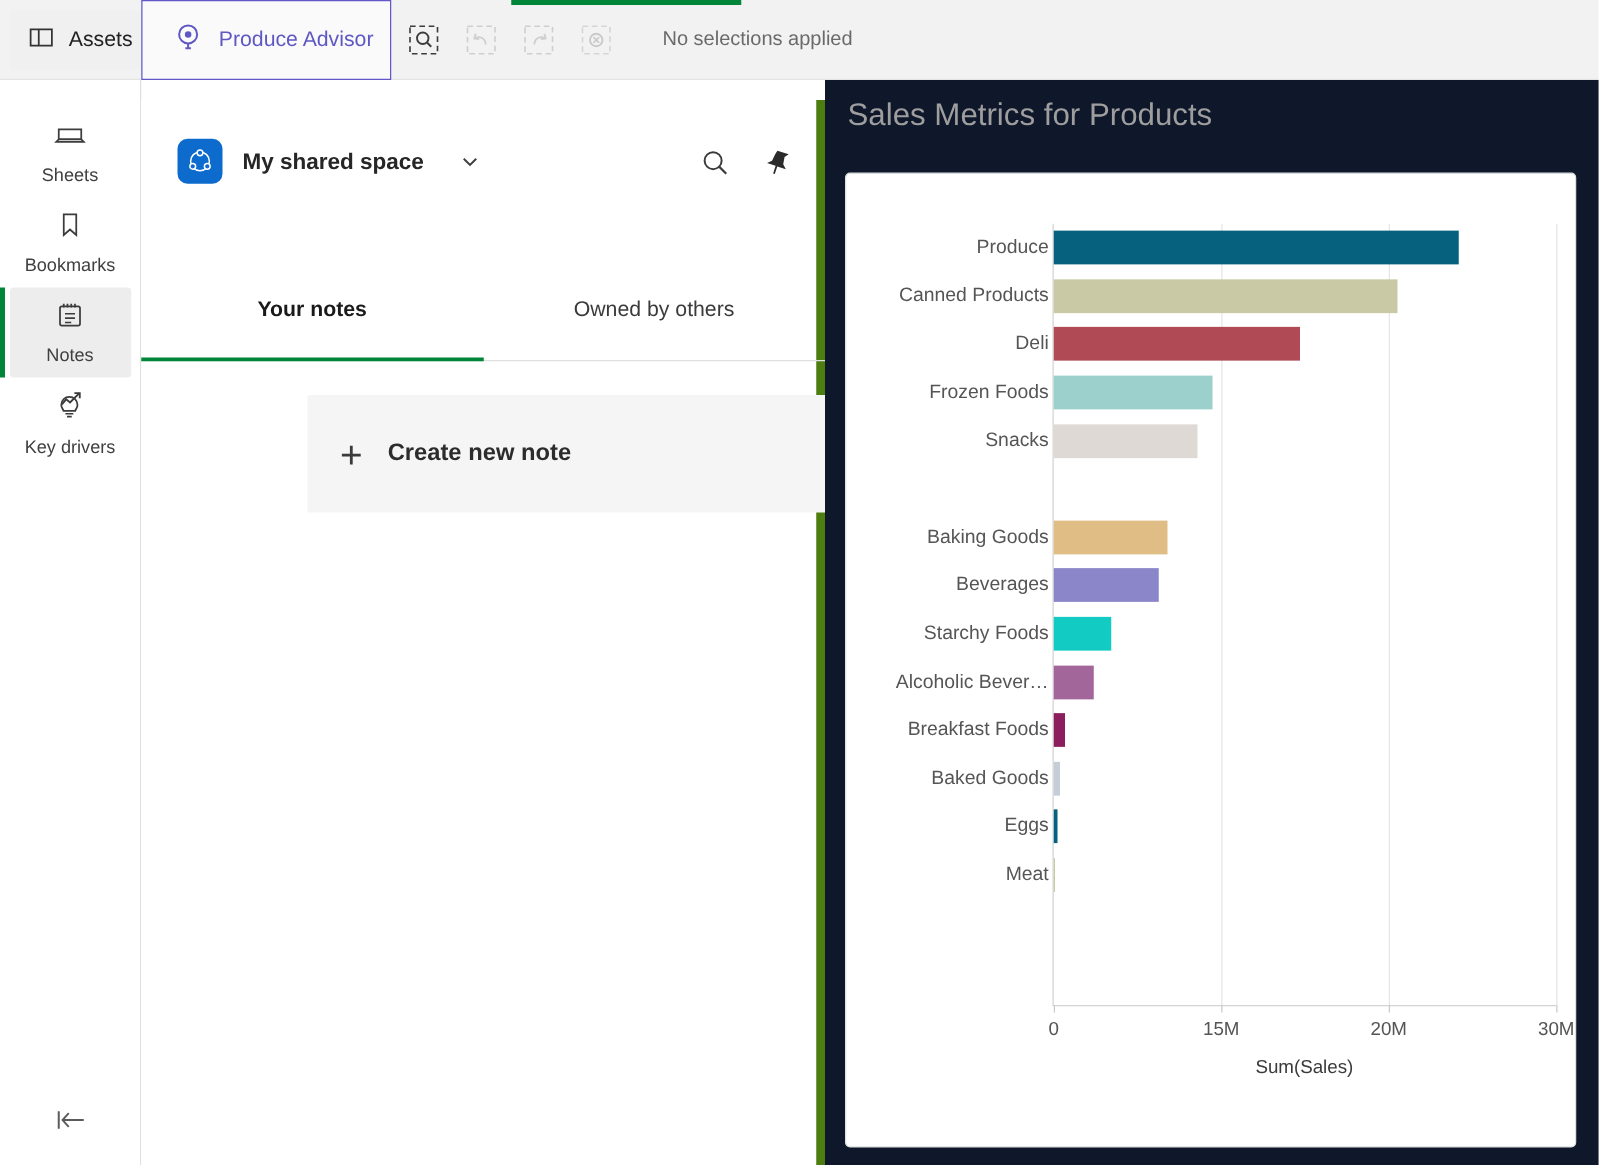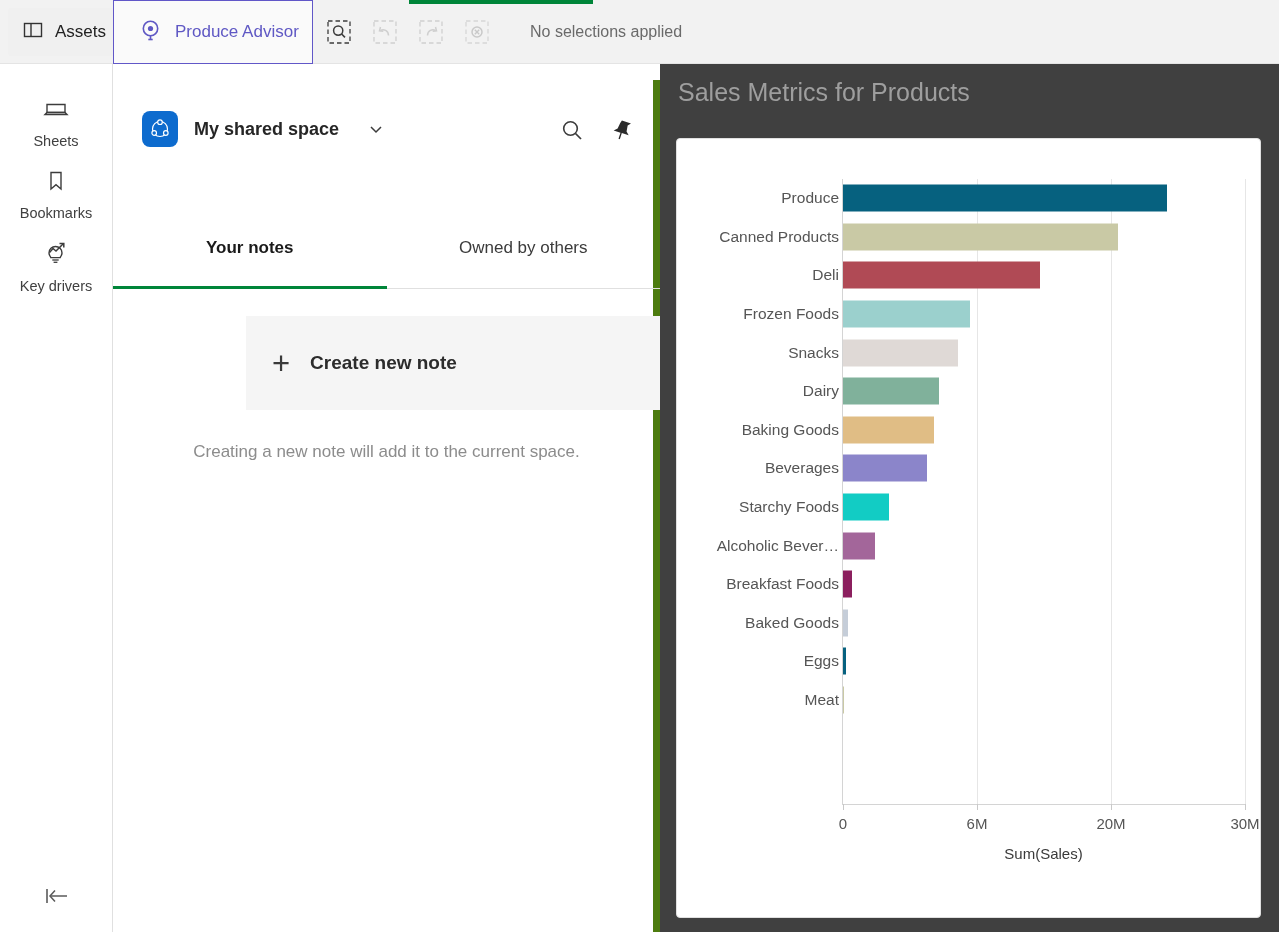--- a/index.html
+++ b/index.html
@@ -126,21 +126,21 @@
   .create-note .cn-label { margin-left: 20px; font-size: 19px; font-weight: bold; color: #2c2c2c; }
 
   .empty-msg {
     position: absolute; top: 362px; left: 0; width: 547px;
     text-align: center; font-size: 17px; color: #8c8c8c;
   }
 
   
   .chart-panel {
     position: absolute; left: 660px; top: 64px; width: 619px; height: 868px;
-    background: #404040;
+    background: #0f172a;
   }
   .chart-title {
     position: absolute; top: 14px; left: 18px;
     font-size: 25px; color: #9e9e9e; font-weight: normal;
   }
   .chart-card {
     position: absolute; left: 16px; top: 74px; width: 585px; height: 780px;
     background: #ffffff; border: 1px solid #e0e0e0; border-radius: 4px;
   }
   .plot {
@@ -267,20 +267,35 @@
 
     <div class="rail-item">
       <span>
         <svg width="26" height="26" viewBox="0 0 26 26">
           <path d="M8 4.5 H18 V21 L13 16.6 L8 21 Z" fill="none" stroke="#3c3c3c" stroke-width="1.4"></path>
         </svg>
       </span>
       <span class="rlabel">Bookmarks</span>
     </div>
 
+    <div class="rail-item active">
+      <span>
+        <svg width="26" height="26" viewBox="0 0 26 26">
+          <rect x="5" y="6" width="16" height="15.5" rx="1.5" fill="none" stroke="#3c3c3c" stroke-width="1.4"></rect>
+          <line x1="8" y1="4" x2="8" y2="7" stroke="#3c3c3c" stroke-width="1.4"></line>
+          <line x1="11" y1="4" x2="11" y2="7" stroke="#3c3c3c" stroke-width="1.4"></line>
+          <line x1="14" y1="4" x2="14" y2="7" stroke="#3c3c3c" stroke-width="1.4"></line>
+          <line x1="17" y1="4" x2="17" y2="7" stroke="#3c3c3c" stroke-width="1.4"></line>
+          <line x1="9" y1="12" x2="17" y2="12" stroke="#3c3c3c" stroke-width="1.3"></line>
+          <line x1="9" y1="15.5" x2="17" y2="15.5" stroke="#3c3c3c" stroke-width="1.3"></line>
+          <line x1="9" y1="19" x2="14" y2="19" stroke="#3c3c3c" stroke-width="1.3"></line>
+        </svg>
+      </span>
+      <span class="rlabel">Notes</span>
+    </div>
 
     <div class="rail-item">
       <span>
         <svg width="28" height="28" viewBox="0 0 28 28">
           <path d="M7 14 C7 10 10 7.5 13.5 7.5 C17 7.5 20 10 20 14 C20 16.2 18.6 17.3 18.2 18.6 H8.8 C8.4 17.3 7 16.2 7 14 Z" fill="none" stroke="#3c3c3c" stroke-width="1.4"></path>
           <line x1="10.3" y1="21" x2="16.7" y2="21" stroke="#3c3c3c" stroke-width="1.3"></line>
           <line x1="11.6" y1="23.3" x2="15.4" y2="23.3" stroke="#3c3c3c" stroke-width="1.3"></line>
           <polyline points="7.5,13.5 11,9.5 14,12 21.5,4.5" fill="none" stroke="#3c3c3c" stroke-width="1.5"></polyline>
           <polyline points="17.5,4.5 21.8,4.5 21.8,8.6" fill="none" stroke="#3c3c3c" stroke-width="1.5"></polyline>
         </svg>
@@ -337,36 +352,35 @@
       <div class="tab">
         <span>Owned by others</span>
       </div>
     </div>
 
     <div class="create-note">
       <span class="plus">+</span>
       <span class="cn-label">Create new note</span>
     </div>
 
-    <div class="empty-msg">Creating a new note will add it to the current space.</div>
   </div>
 
   <div class="chart-panel">
     <div class="chart-title">Sales Metrics for Products</div>
 
     <div class="chart-card">
       <div class="plot" id="plot">
         <div class="yaxis-line"></div>
         <div class="xaxis-line"></div>
         <div class="xtitle">Sum(Sales)</div>
       <div class="tick" style="left: 166px;"></div>
           <div class="tick-label" style="left: 166px;">0</div>
           <div class="grid-v" style="left: 300px;"></div>
           <div class="tick" style="left: 300px;"></div>
-          <div class="tick-label" style="left: 300px;">6M</div>
+          <div class="tick-label" style="left: 300px;">15M</div>
           <div class="grid-v" style="left: 434px;"></div>
           <div class="tick" style="left: 434px;"></div>
           <div class="tick-label" style="left: 434px;">20M</div>
           <div class="grid-v" style="left: 568px;"></div>
           <div class="tick" style="left: 568px;"></div>
           <div class="tick-label" style="left: 568px;">30M</div>
           <div class="barrow" style="top: 40px;">
             <div class="barlabel">Produce</div>
             <div class="bar" style="width: 324.28px; background: rgb(6, 97, 127);"></div>
           </div>
@@ -379,24 +393,20 @@
             <div class="bar" style="width: 196.98px; background: rgb(176, 74, 85);"></div>
           </div>
           <div class="barrow" style="top: 155.8px;">
             <div class="barlabel">Frozen Foods</div>
             <div class="bar" style="width: 127.3px; background: rgb(155, 208, 205);"></div>
           </div>
           <div class="barrow" style="top: 194.4px;">
             <div class="barlabel">Snacks</div>
             <div class="bar" style="width: 115.24px; background: rgb(223, 217, 214);"></div>
           </div>
-          <div class="barrow" style="top: 233px;">
-            <div class="barlabel">Dairy</div>
-            <div class="bar" style="width: 96.48px; background: rgb(128, 177, 155);"></div>
-          </div>
           <div class="barrow" style="top: 271.6px;">
             <div class="barlabel">Baking Goods</div>
             <div class="bar" style="width: 91.12px; background: rgb(224, 189, 133);"></div>
           </div>
           <div class="barrow" style="top: 310.2px;">
             <div class="barlabel">Beverages</div>
             <div class="bar" style="width: 84.42px; background: rgb(139, 133, 202);"></div>
           </div>
           <div class="barrow" style="top: 348.8px;">
             <div class="barlabel">Starchy Foods</div>

